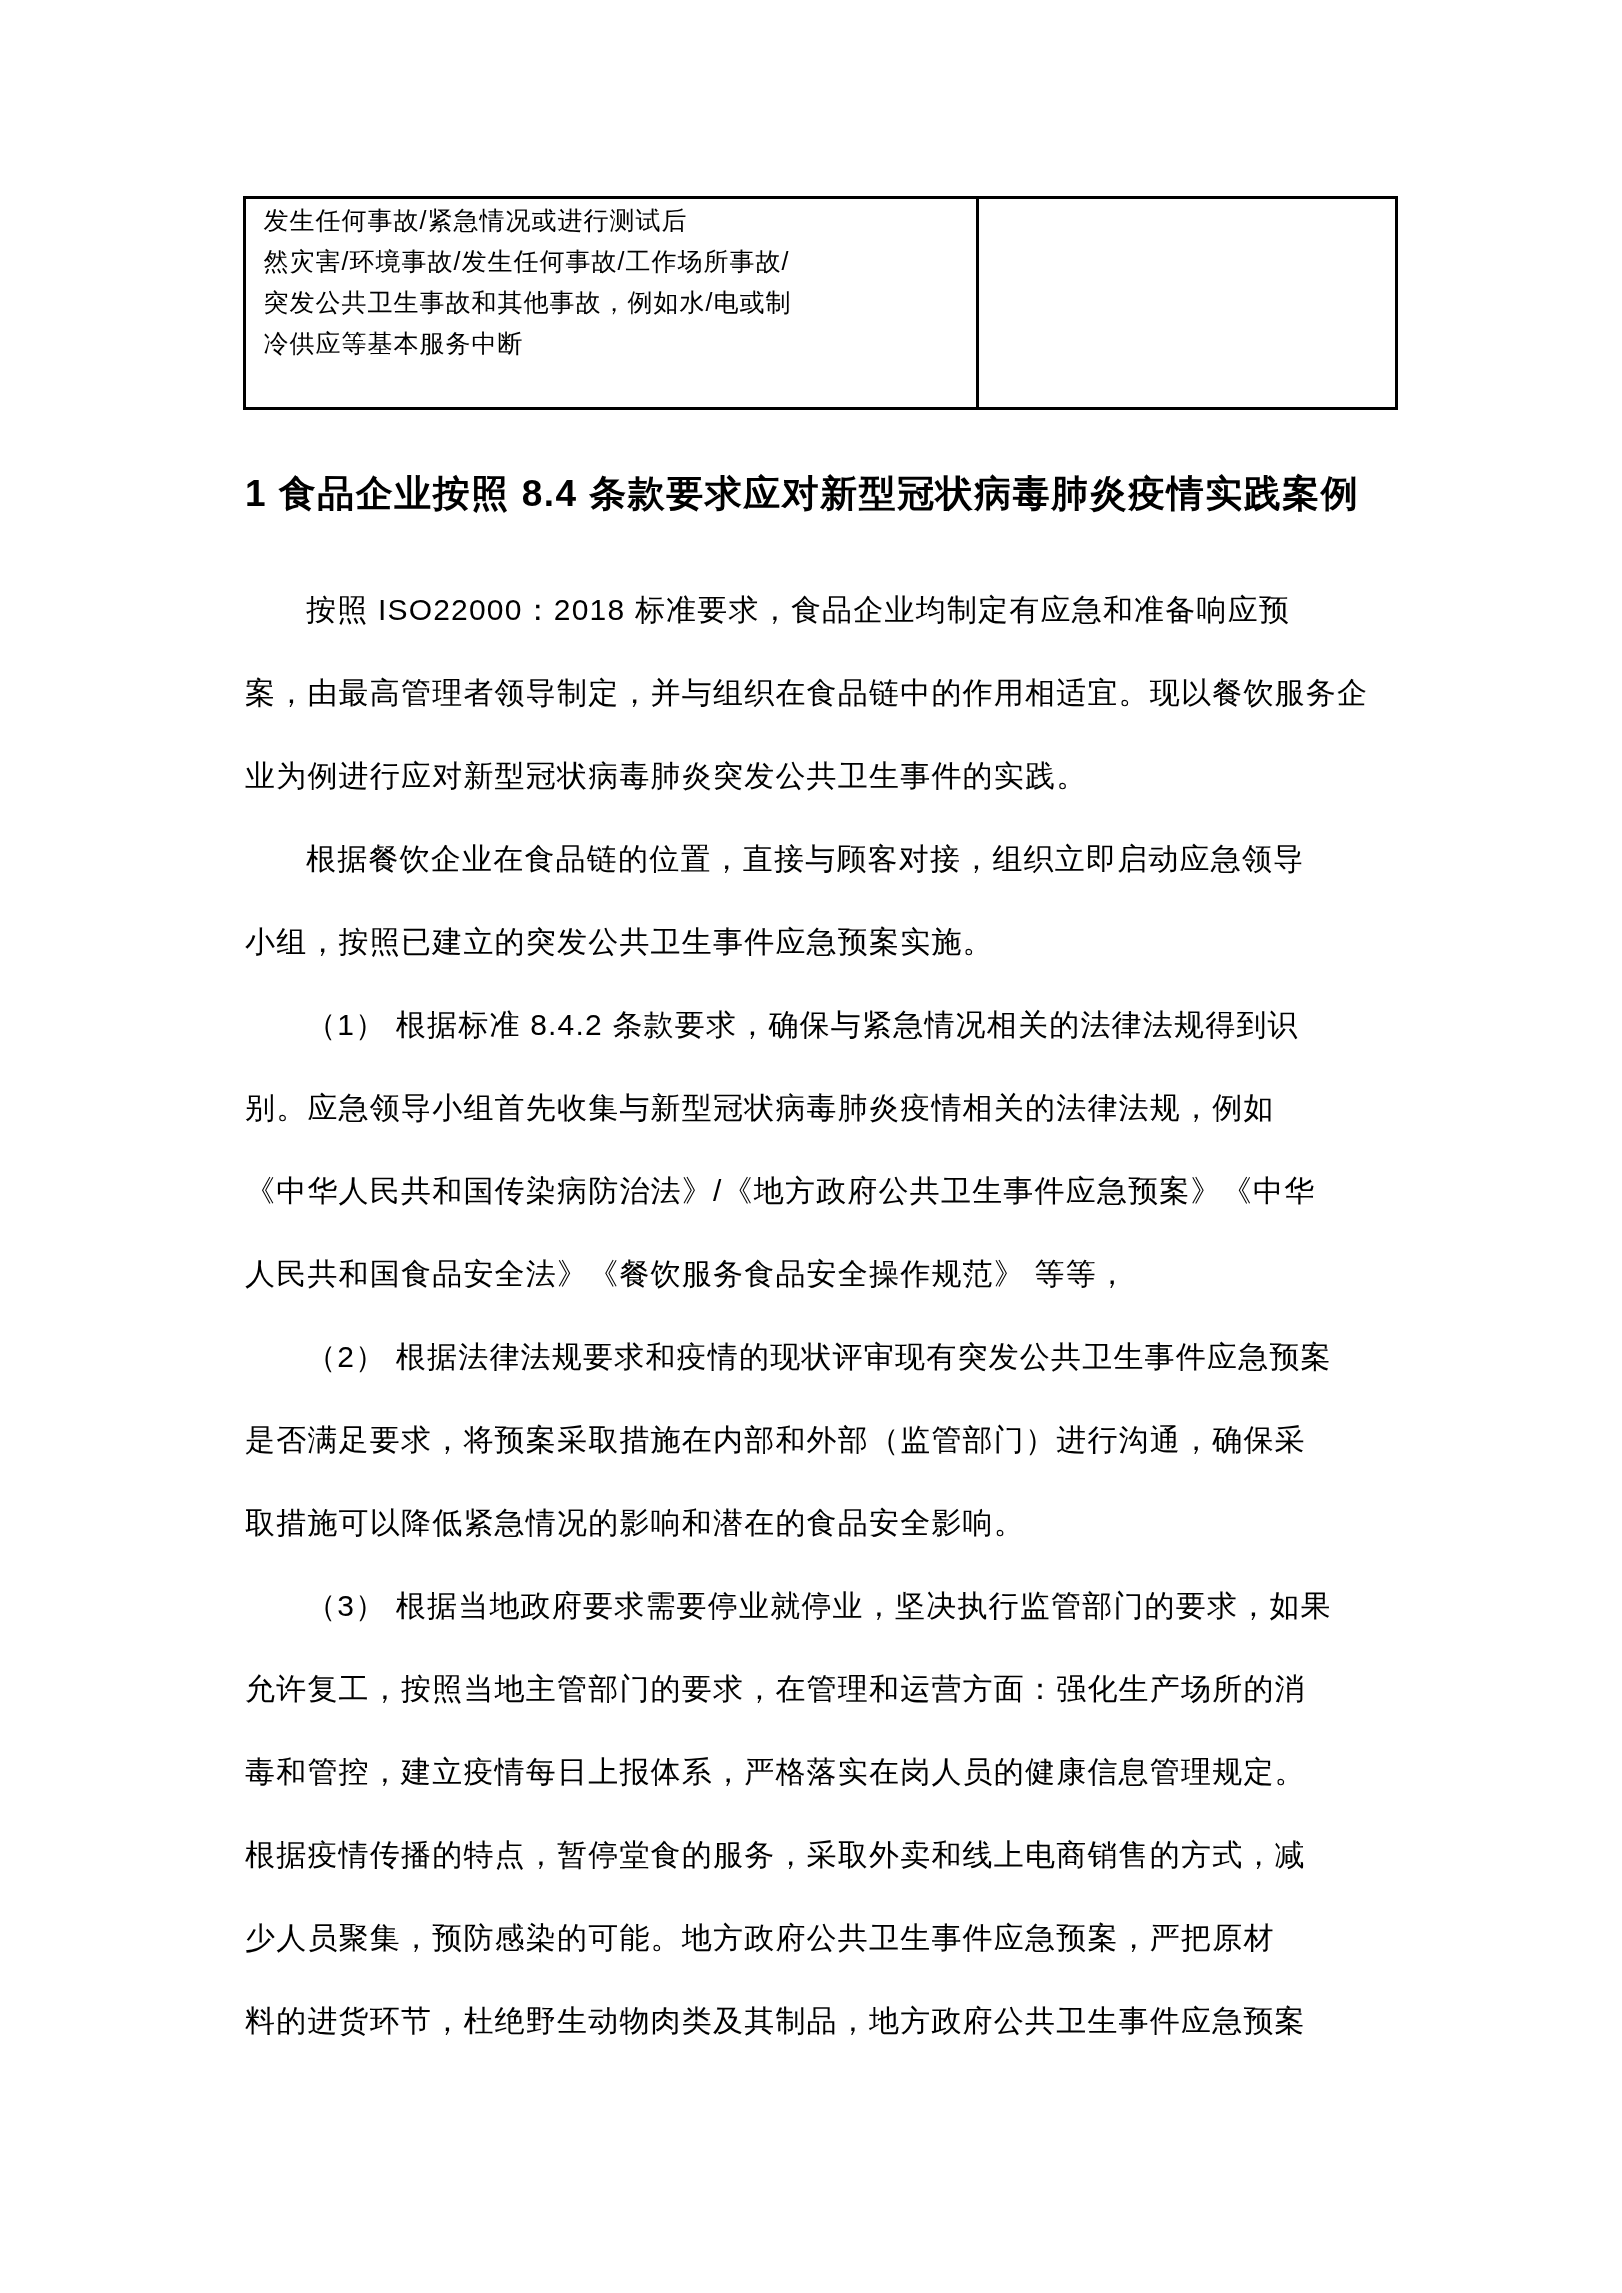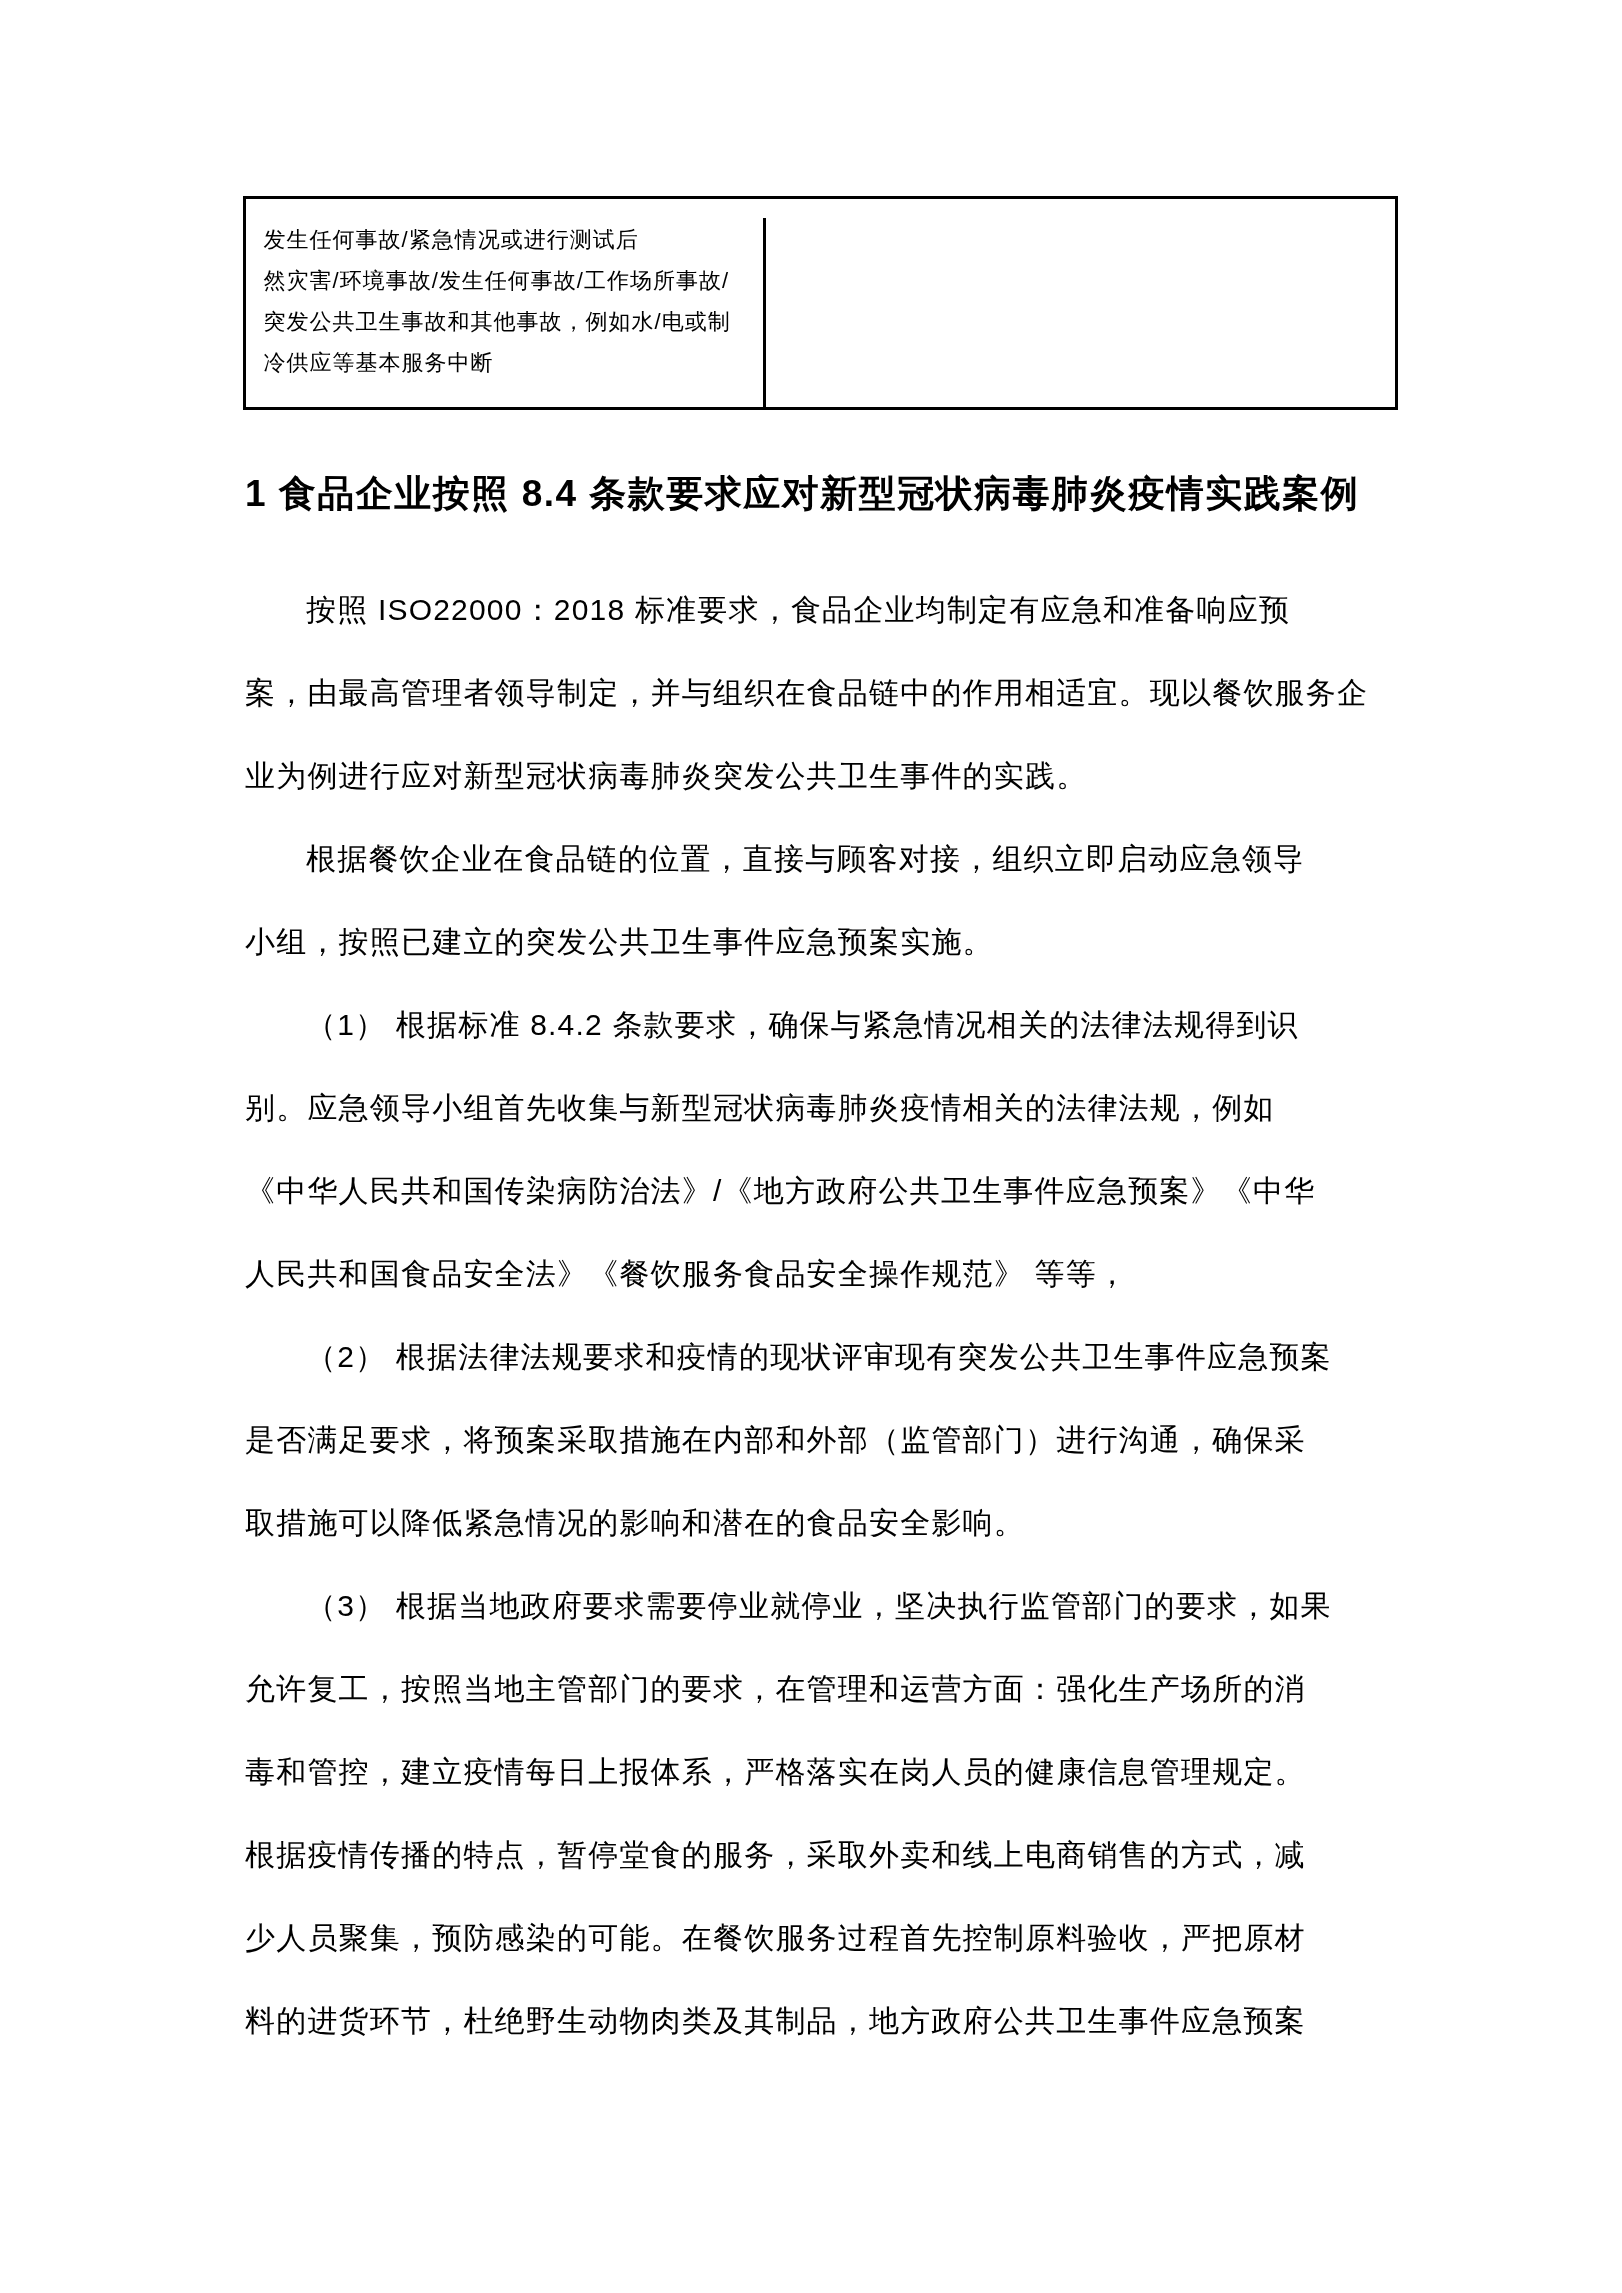--- a/index.html
+++ b/index.html
@@ -19,27 +19,26 @@
     position: absolute;
     left: 243px;
     top: 196px;
     width: 1155px;
     height: 214px;
     box-sizing: border-box;
     border: 3.9px solid #000000;
     display: flex;
   }
   .cell-left {
-    width: 520px;
+    width: 733px;
     box-sizing: border-box;
     border-right: 3.9px solid #000000;
     padding: 1px 9.8px 0 17.6px;
-    font-size: 22px;
+    font-size: 25px;
     letter-spacing: 1px;
-    margin-top: 19px;
   }
   .cell-left .tline {
     height: 41px;
     line-height: 41px;
     white-space: nowrap;
   }
   .cell-right {
     flex: 1;
   }
   .heading {
@@ -96,18 +95,18 @@
     <div class="bline">别。应急领导小组首先收集与新型冠状病毒肺炎疫情相关的法律法规，例如</div>
     <div class="bline">《中华人民共和国传染病防治法》/《地方政府公共卫生事件应急预案》《中华</div>
     <div class="bline">人民共和国食品安全法》《餐饮服务食品安全操作规范》 等等，</div>
     <div class="bline indent">（2） 根据法律法规要求和疫情的现状评审现有突发公共卫生事件应急预案</div>
     <div class="bline">是否满足要求，将预案采取措施在内部和外部（监管部门）进行沟通，确保采</div>
     <div class="bline">取措施可以降低紧急情况的影响和潜在的食品安全影响。</div>
     <div class="bline indent">（3） 根据当地政府要求需要停业就停业，坚决执行监管部门的要求，如果</div>
     <div class="bline">允许复工，按照当地主管部门的要求，在管理和运营方面：强化生产场所的消</div>
     <div class="bline">毒和管控，建立疫情每日上报体系，严格落实在岗人员的健康信息管理规定。</div>
     <div class="bline">根据疫情传播的特点，暂停堂食的服务，采取外卖和线上电商销售的方式，减</div>
-    <div class="bline">少人员聚集，预防感染的可能。在餐饮服务过程首先控制原料验收，严把原材</div>
+    <div class="bline">少人员聚集，预防感染的可能。地方政府公共卫生事件应急预案，严把原材</div>
     <div class="bline">料的进货环节，杜绝野生动物肉类及其制品，地方政府公共卫生事件应急预案</div>
   </div>
 
 </div>
 
 
 </body></html>

